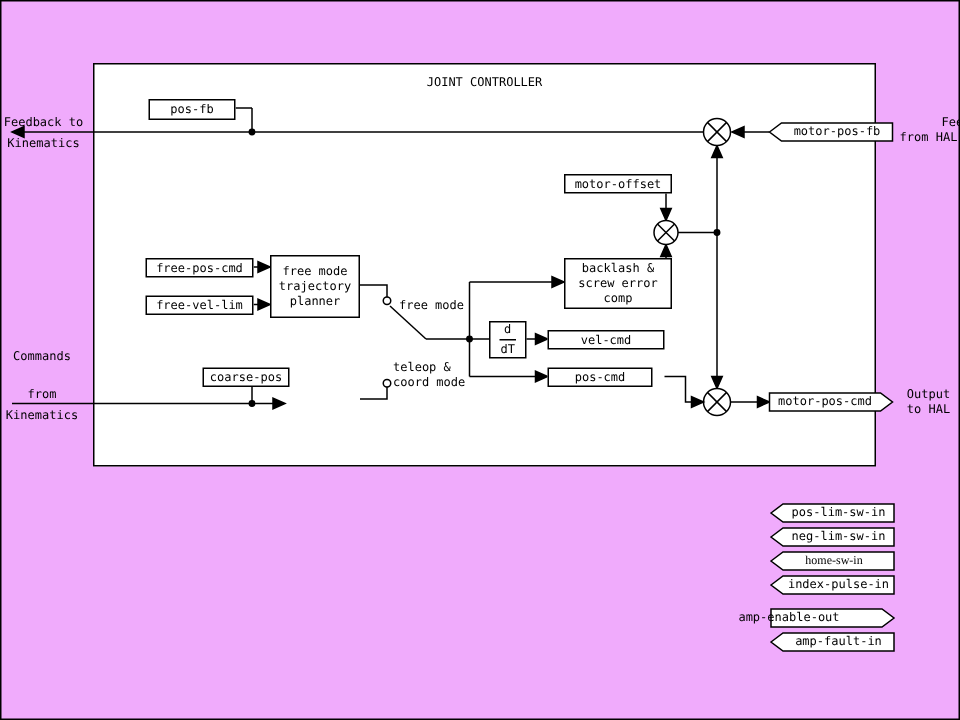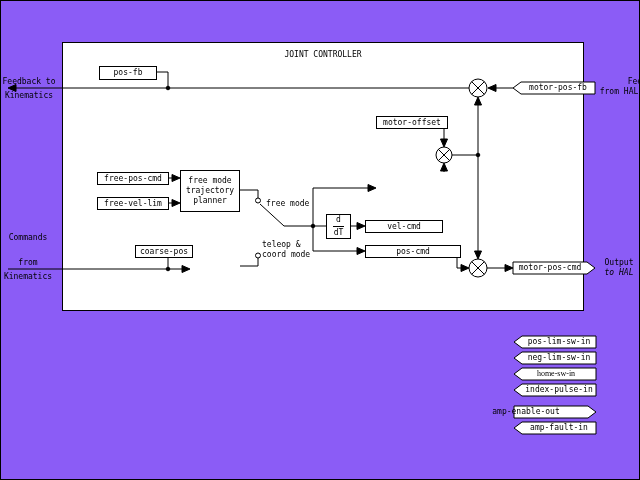--- a/index.html
+++ b/index.html
@@ -1,17 +1,17 @@
 <!DOCTYPE html>
 <html><head>
 <meta charset="utf-8">
 <style>
   html,body{margin:0;padding:0;background:#fff;}
   #stage{
-    position:relative;width:640px;height:480px;background:#8b5cf6;
+    position:relative;width:640px;height:480px;background:#f0abfc;
     box-shadow:inset 0 0 0 1px #000;
     font-family:"DejaVu Sans Mono",monospace;color:#000;overflow:hidden;
   }
   #bigbox{
     position:absolute;left:62px;top:42px;width:522px;height:269px;
     border:1px solid #000;box-sizing:border-box;background:#fff;
   }
   svg.wires{position:absolute;left:0;top:0;width:640px;height:480px;}
   .box{
     position:absolute;border:1px solid #000;box-sizing:border-box;background:#fff;
@@ -164,45 +164,50 @@
     <span>free-vel-lim</span>
   </div>
   <div class="box" style="left:180px;top:170px;width:60px;height:42px;">
     <span>free mode</span>
     <span>trajectory</span>
     <span>planner</span>
   </div>
   <div class="box" style="left:99px;top:245px;width:58px;height:13px;margin-left:36px;">
     <span>coarse-pos</span>
   </div>
+  <div class="box" style="left:376px;top:172px;width:72px;height:34px;">
+    <span>backlash &amp;</span>
+    <span>screw error</span>
+    <span>comp</span>
+  </div>
   <div class="box" style="left:326px;top:214px;width:25px;height:25px;">
     <span>d</span>
     <div class="fracbar"></div>
     <span>dT</span>
   </div>
   <div class="box" style="left:365px;top:220px;width:78px;height:13px;">
     <span>vel-cmd</span>
   </div>
-  <div class="box" style="left:365px;top:245px;width:96px;height:13px;">
+  <div class="box" style="left:365px;top:245px;width:70px;height:13px;">
     <span>pos-cmd</span>
   </div>
 
   <div class="lbl" style="left:266px;top:199px;">free mode</div>
   <div class="lbl" style="left:262px;top:240px;">teleop &amp;</div>
   <div class="lbl" style="left:262px;top:250px;">coord mode</div>
 
   <div class="lbl c" style="left:0px;top:77px;width:58px;">Feedback to</div>
   <div class="lbl c" style="left:0px;top:91px;width:58px;">Kinematics</div>
   <div class="lbl c" style="left:2px;top:233px;width:52px;">Commands</div>
   <div class="lbl c" style="left:2px;top:258px;width:52px;">from</div>
   <div class="lbl c" style="left:2px;top:272px;width:52px;">Kinematics</div>
   <div class="lbl c" style="left:598px;top:77px;width:42px;margin-left:28px;">Feedback</div>
   <div class="lbl c" style="left:598px;top:87px;width:42px;">from HAL</div>
   <div class="lbl c" style="left:599px;top:258px;width:40px;">Output</div>
-  <div class="lbl c" style="left:599px;top:268px;width:40px;font-style:italic;">to HAL</div>
+  <div class="lbl c" style="left:599px;top:268px;width:40px;">to HAL</div>
 
   <div class="taglbl" style="left:521px;top:82px;width:74px;height:12px;">motor-pos-fb</div>
   <div class="taglbl" style="left:513px;top:262px;width:74px;height:12px;">motor-pos-cmd</div>
   <div class="taglbl" style="left:522px;top:336px;width:74px;height:12px;">pos-lim-sw-in</div>
   <div class="taglbl" style="left:522px;top:352px;width:74px;height:12px;">neg-lim-sw-in</div>
   <div class="taglbl" style="left:519px;top:368px;width:74px;height:12px;font-family:Liberation Serif, serif;">home-sw-in</div>
   <div class="taglbl" style="left:522px;top:384px;width:74px;height:12px;">index-pulse-in</div>
   <div class="taglbl" style="left:489px;top:406px;width:74px;height:12px;">amp-enable-out</div>
   <div class="taglbl" style="left:522px;top:422px;width:74px;height:12px;">amp-fault-in</div>
 

